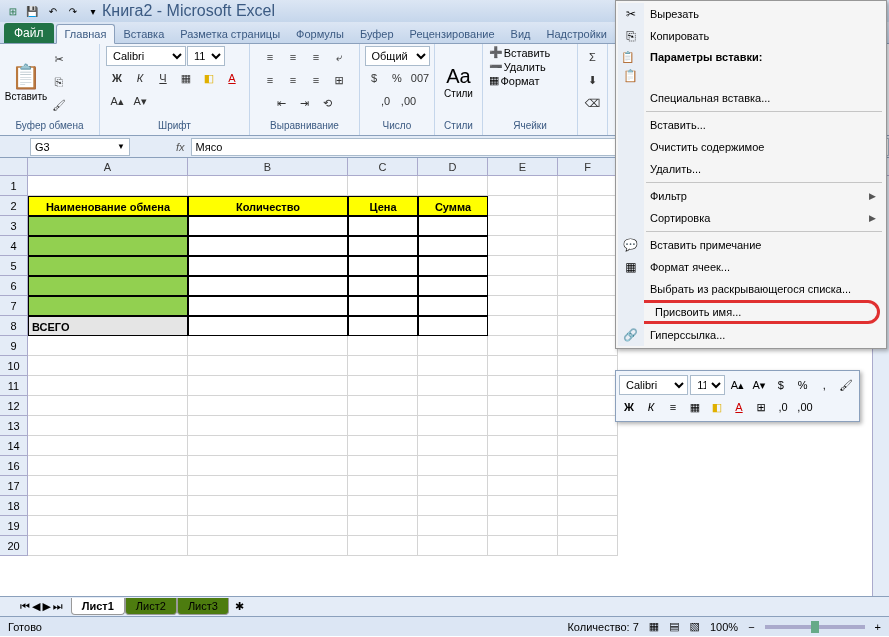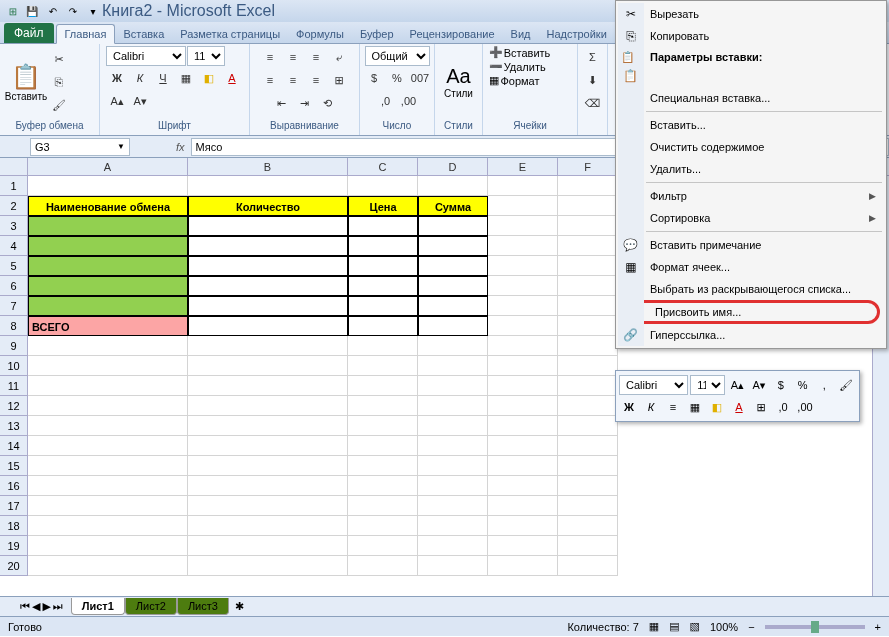--- a/index.html
+++ b/index.html
@@ -39,21 +39,21 @@
 .colheads { display: flex; height: 18px; background: #e4ecf7; border-bottom: 1px solid #aac; }
 .corner { width: 28px; border-right: 1px solid #aac; background: #e4ecf7; }
 .colhead { border-right: 1px solid #aac; text-align: center; font-size: 11px; color: #333; line-height: 18px; }
 .rows { }
 .row { display: flex; height: 20px; }
 .rowhead { width: 28px; background: #e4ecf7; border-right: 1px solid #aac; border-bottom: 1px solid #aac; text-align: center; font-size: 11px; line-height: 20px; }
 .cell { border-right: 1px solid #d4d4d4; border-bottom: 1px solid #d4d4d4; font-size: 11px; padding: 0 3px; line-height: 20px; overflow: hidden; white-space: nowrap; }
 .hdr { background: #ffff00; font-weight: bold; text-align: center; border: 1px solid #000 !important; }
 .grn { background: #92d050; border: 1px solid #000 !important; }
 .bord { border: 1px solid #000 !important; }
-.total { background: #fca5a5; font-weight: bold; border: 1px solid #000 !important; }
+.total { background: #e5e5e5; font-weight: bold; border: 1px solid #000 !important; }
 
 
 .sheettabs { height: 20px; background: #e4ecf7; display: flex; align-items: center; border-top: 1px solid #8ba0bc; padding-left: 20px; gap:0; }
 .sheet-nav { display:flex; gap:2px; margin-right:8px;}
 .sheettab { padding: 2px 10px; font-size: 11px; background: #fff; border: 1px solid #999; border-top: none; border-radius: 0 0 4px 4px; }
 .sheettab.active { font-weight: bold; background:#fff; }
 .sheettab.inactive { background:#4d7c0f; }
 
 
 .statusbar { height: 20px; background: #dce6f4; display: flex; align-items: center; justify-content: space-between; padding: 0 8px; font-size: 11px; border-top: 1px solid #8ba0bc; }
@@ -366,29 +366,20 @@
         <div class="rowhead">13</div>
         <div class="cell" style="width: 160px;"></div>
         <div class="cell" style="width: 160px;"></div>
         <div class="cell" style="width: 70px;"></div>
         <div class="cell" style="width: 70px;"></div>
         <div class="cell" style="width: 70px;"></div>
         <div class="cell" style="width: 60px;"></div>
       </div>
       <div class="row">
         <div class="rowhead">14</div>
-        <div class="cell" style="width: 160px;"></div>
-        <div class="cell" style="width: 160px;"></div>
-        <div class="cell" style="width: 70px;"></div>
-        <div class="cell" style="width: 70px;"></div>
-        <div class="cell" style="width: 70px;"></div>
-        <div class="cell" style="width: 60px;"></div>
-      </div>
-      <div class="row">
-        <div class="rowhead">15</div>
         <div class="cell" style="width: 160px;"></div>
         <div class="cell" style="width: 160px;"></div>
         <div class="cell" style="width: 70px;"></div>
         <div class="cell" style="width: 70px;"></div>
         <div class="cell" style="width: 70px;"></div>
         <div class="cell" style="width: 60px;"></div>
       </div>
       <div class="row">
         <div class="rowhead">16</div>
         <div class="cell" style="width: 160px;"></div>

